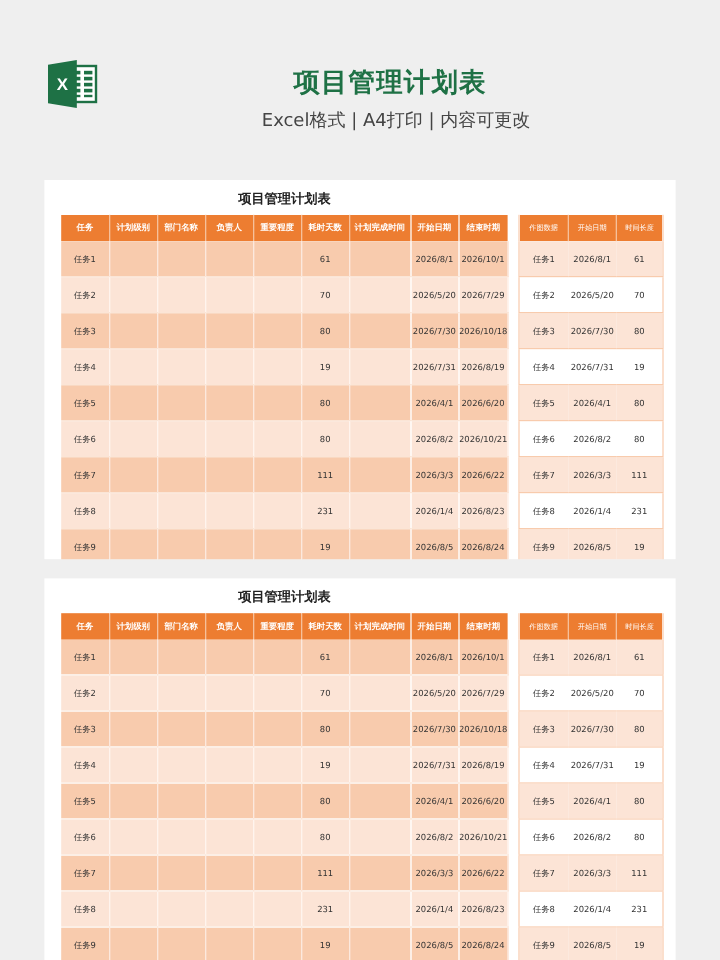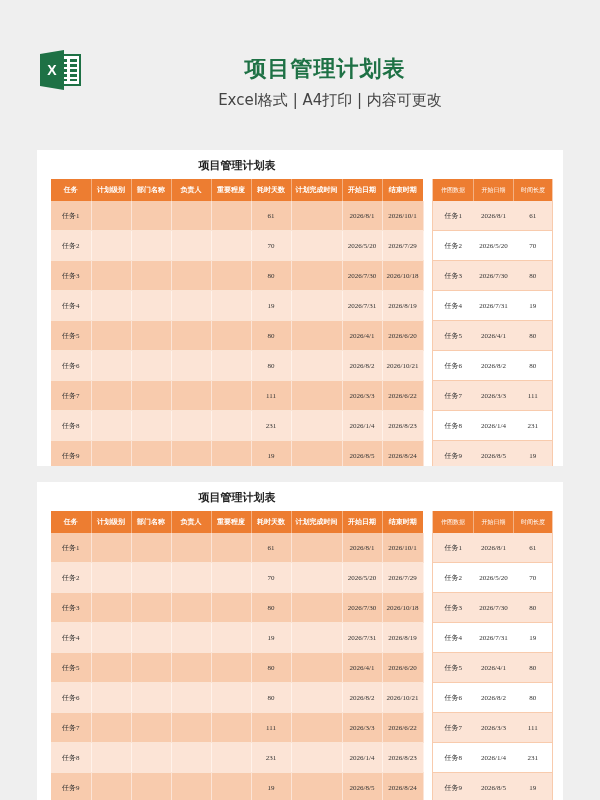--- a/index.html
+++ b/index.html
@@ -23,21 +23,21 @@
   .panel {
     position:absolute; left:37px; width:526px; background:#fff;
     overflow:hidden;
   }
   .panel.p1 { top:150px; height:316px; }
   .panel.p2 { top:482px; height:318px; }
   .sheet-title {
     position:absolute; left:140px; width:120px; top:8px; text-align:center;
     font-size:11px; font-weight:bold; color:#222;
   }
-  table { border-collapse:collapse; position:absolute; table-layout:fixed;font-family:Liberation Serif, serif; }
+  table { border-collapse:collapse; position:absolute; table-layout:fixed; }
   .main-table { left:14px; top:29px; width:372px; }
   .side-table { left:395px; top:29px; width:120px; }
   th {
     background:#ed7d31; color:#fff; font-weight:bold; font-size:7px;
     height:22px; padding:0; border-right:1px solid #f4b183; text-align:center;
     white-space:nowrap; overflow:hidden;
   }
   th:last-child { border-right:none; }
   td {
     height:29px; padding:0; font-size:7px; color:#333; text-align:center;

